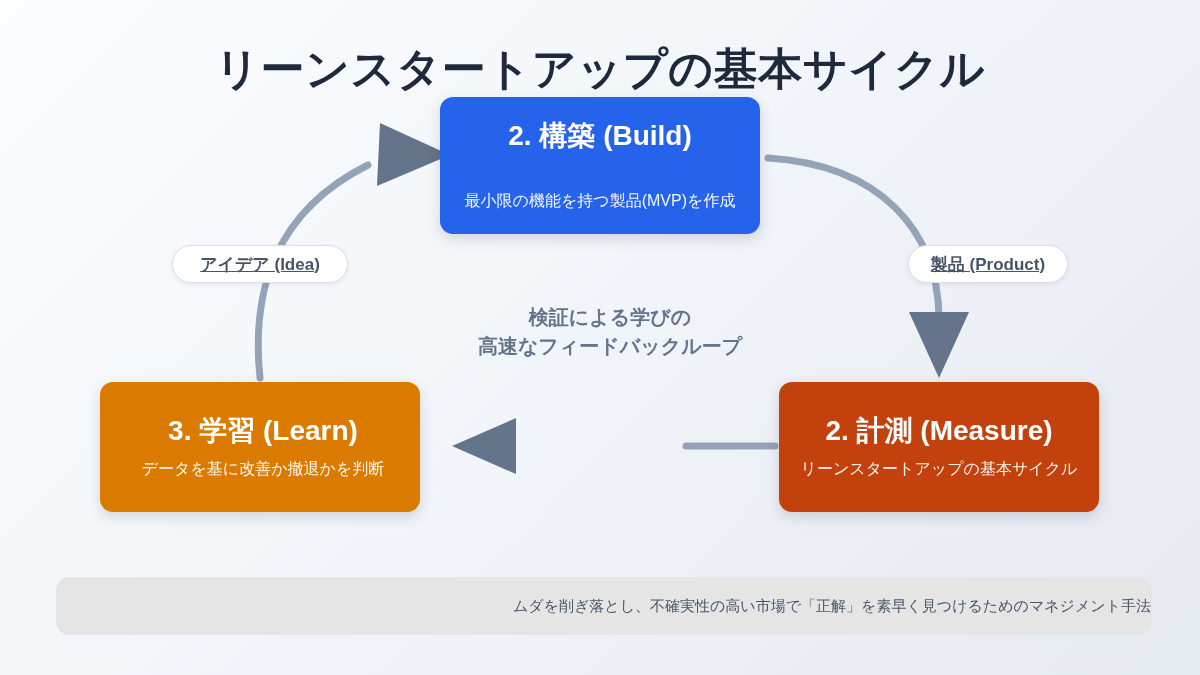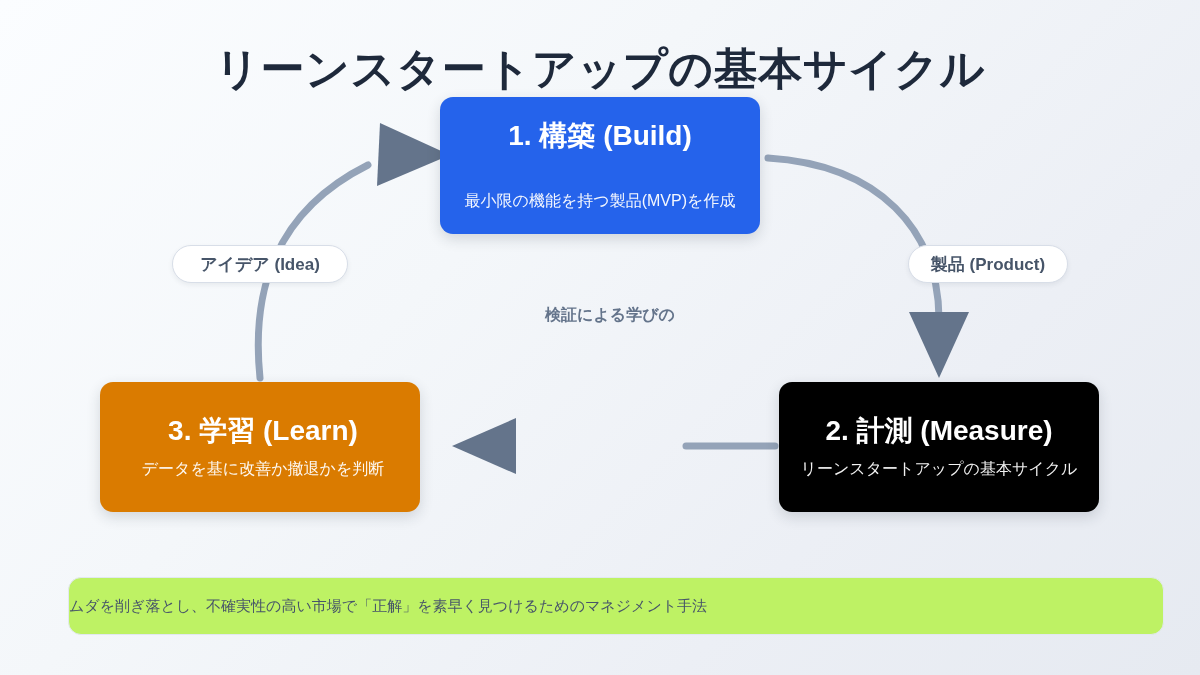--- a/index.html
+++ b/index.html
@@ -42,59 +42,60 @@
     white-space:nowrap; line-height:1.1;
   }
   .node .n-sub {
     font-size:16px; font-weight:400;
     white-space:nowrap; line-height:1.2;
     margin-top:12px;
     color:rgba(255,255,255,0.95);
   }
 
   #node-build   { left:440px; top:97px;  width:320px; height:137px; background:#2563eb; }
-  #node-measure { left:779px; top:382px; width:320px; height:130px; background:#000000; }
+  #node-measure { left:779px; top:382px; width:320px; height:130px; background:#c2410c; }
   #node-learn   { left:100px; top:382px; width:320px; height:130px; background:#da7b00;padding-left:6px; }
 
   
   #node-build .n-sub { overflow:visible;margin-top:40px; }
 
   
   .pill {
     position:absolute;
     background:#ffffff;
     border:1.6px solid #d8dee8;
     border-radius:999px;
     height:38px;
     display:flex; align-items:center; justify-content:center;
     font-size:17px; font-weight:bold;
     color:#475569;
     white-space:nowrap;
     box-shadow:0 2px 5px rgba(30,41,59,0.07);
+    text-decoration:underline;
   }
   #pill-idea    { left:172px; top:245px; width:176px; }
   #pill-product { left:908px; top:245px; width:160px; }
   #pill-data    { left:522px; top:425px; width:158px; }
 
   
   .centre-caption {
     position:absolute; left:400px; top:303px; width:420px;
     text-align:center;
-    font-size:16px; font-weight:bold; line-height:1.45;
+    font-size:20px; font-weight:bold; line-height:1.45;
     color:#64748b;
     white-space:nowrap;
   }
 
   
   .footer {
-    position:absolute; left:68px; top:577px; width:1096px; height:58px;
-    background:#bef264;
+    position:absolute; left:56px; top:577px; width:1096px; height:58px;
+    background:#e5e5e5;
     border:1.5px solid #e2e8f0;
     border-radius:13px;
-    display:flex; align-items:center; justify-content:flex-start;
+    display:flex; align-items:center; justify-content:flex-end;
     font-size:15px; color:#475569;
     white-space:nowrap;
   }
 </style>
 </head>
 <body>
 
 <div id="stage">
 
   <div class="title">リーンスタートアップの基本サイクル</div>
@@ -105,38 +106,39 @@
     <polygon points="380,123 450,155 377,186" fill="#64748b"></polygon>
 
     <path d="M 768,158 C 880,165 938,230 939,318" fill="none" stroke="#94a3b8" stroke-width="7" stroke-linecap="round"></path>
     <polygon points="909,312 969,312 939,378" fill="#64748b"></polygon>
 
     <line x1="775" y1="446" x2="686" y2="446" stroke="#94a3b8" stroke-width="7" stroke-linecap="round"></line>
     <polygon points="516,418 516,474 452,446" fill="#64748b"></polygon>
   </svg>
 
   <div class="node" id="node-build">
-    <div class="n-title">1. 構築 (Build)</div>
+    <div class="n-title">2. 構築 (Build)</div>
     <div class="n-sub">最小限の機能を持つ製品(MVP)を作成</div>
   </div>
 
   <div class="node" id="node-measure">
     <div class="n-title">2. 計測 (Measure)</div>
     <div class="n-sub">リーンスタートアップの基本サイクル</div>
   </div>
 
   <div class="node" id="node-learn">
     <div class="n-title">3. 学習 (Learn)</div>
     <div class="n-sub">データを基に改善か撤退かを判断</div>
   </div>
 
   <div class="pill" id="pill-idea">アイデア (Idea)</div>
   <div class="pill" id="pill-product">製品 (Product)</div>
 
   <div class="centre-caption">
     <div>検証による学びの</div>
+    <div>高速なフィードバックループ</div>
   </div>
 
   <div class="footer">
     <span>ムダを削ぎ落とし、不確実性の高い市場で「正解」を素早く見つけるためのマネジメント手法</span>
   </div>
 
 </div>
 
 </body></html>

